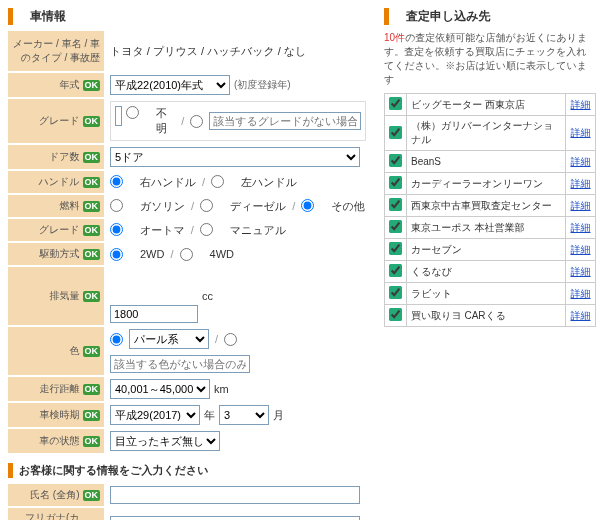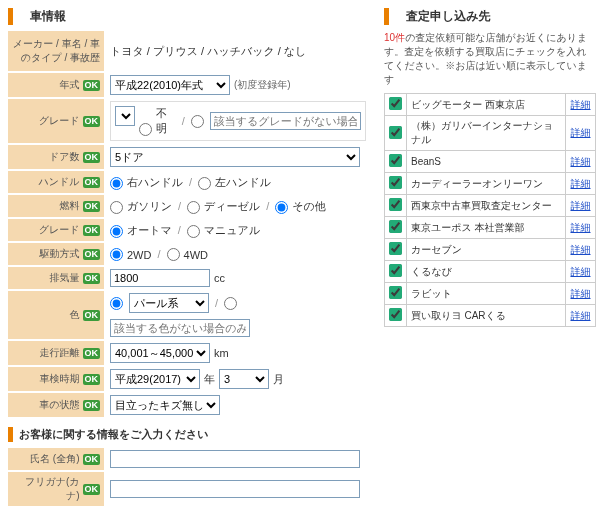--- a/index.html
+++ b/index.html
@@ -9,21 +9,21 @@
 .right{width:212px}
 .section-title{font-weight:bold;font-size:12px;border-left:5px solid #e97f00;padding-left:17px;margin-bottom:6px;color:#333}
 .form-row{display:flex;align-items:center;min-height:22px;margin-bottom:2px}
 .label-cell{width:96px;background:#f5d9b0;text-align:right;padding:3px 4px;font-size:10px;color:#555;display:flex;align-items:center;justify-content:flex-end;gap:3px;align-self:stretch}
 .label-cell.tall{min-height:40px}
 .ok-badge{display:inline-block;background:#3b9b3b;color:#fff;font-size:9px;font-weight:bold;padding:1px 2px;border-radius:2px;line-height:1}
 .value-cell{flex:1;padding:2px 6px;display:flex;align-items:center;gap:4px;flex-wrap:wrap;font-size:11px}
 select{font-size:11px;border:1px solid #7e9db9;height:20px;background:#fff}
 input[type=text]{font-size:11px;border:1px solid #7e9db9;height:18px;padding:0 3px}
 .radio-group{display:flex;align-items:center;gap:6px;font-size:11px}
-.radio-item{display:flex;align-items:flex-end;gap:4px}
+.radio-item{display:flex;align-items:flex-start;gap:17px}
 .sep{color:#999}
 .note{font-size:10px;color:#666}
 .grade-wrap{border:1px solid #ddd;padding:4px;display:flex;flex-direction:row;gap:4px;width:100%}
 .sub-title{font-weight:bold;font-size:11px;border-left:5px solid #e97f00;padding-left:6px;margin:10px 0 6px;color:#333}
 .right-desc{font-size:10px;color:#555;line-height:1.4;margin-bottom:6px}
 .right-desc .hl{color:#d33;font-weight:normal}
 table.shops{width:100%;border-collapse:collapse;border:1px solid #ccc}
 table.shops td{border:1px solid #ccc;padding:3px 4px;font-size:10px}
 table.shops td.chk{width:22px;text-align:center}
 table.shops td.det{width:30px;text-align:center}
@@ -165,21 +165,21 @@
           </label>
     </div>
   </div>
 
   <div class="form-row">
     <div class="label-cell">
           <span>排気量</span>
           <span class="ok-badge">OK</span>
         </div>
     <div class="value-cell">
-          <input type="text" style="width: 100px;" value="1800">
+          <input type="text" style="width: 88px; margin-top: 36px;" value="1800">
           <span>cc</span>
         </div>
   </div>
 
   <div class="form-row">
     <div class="label-cell">
           <span>色</span>
           <span class="ok-badge">OK</span>
         </div>
     <div class="value-cell radio-group">

